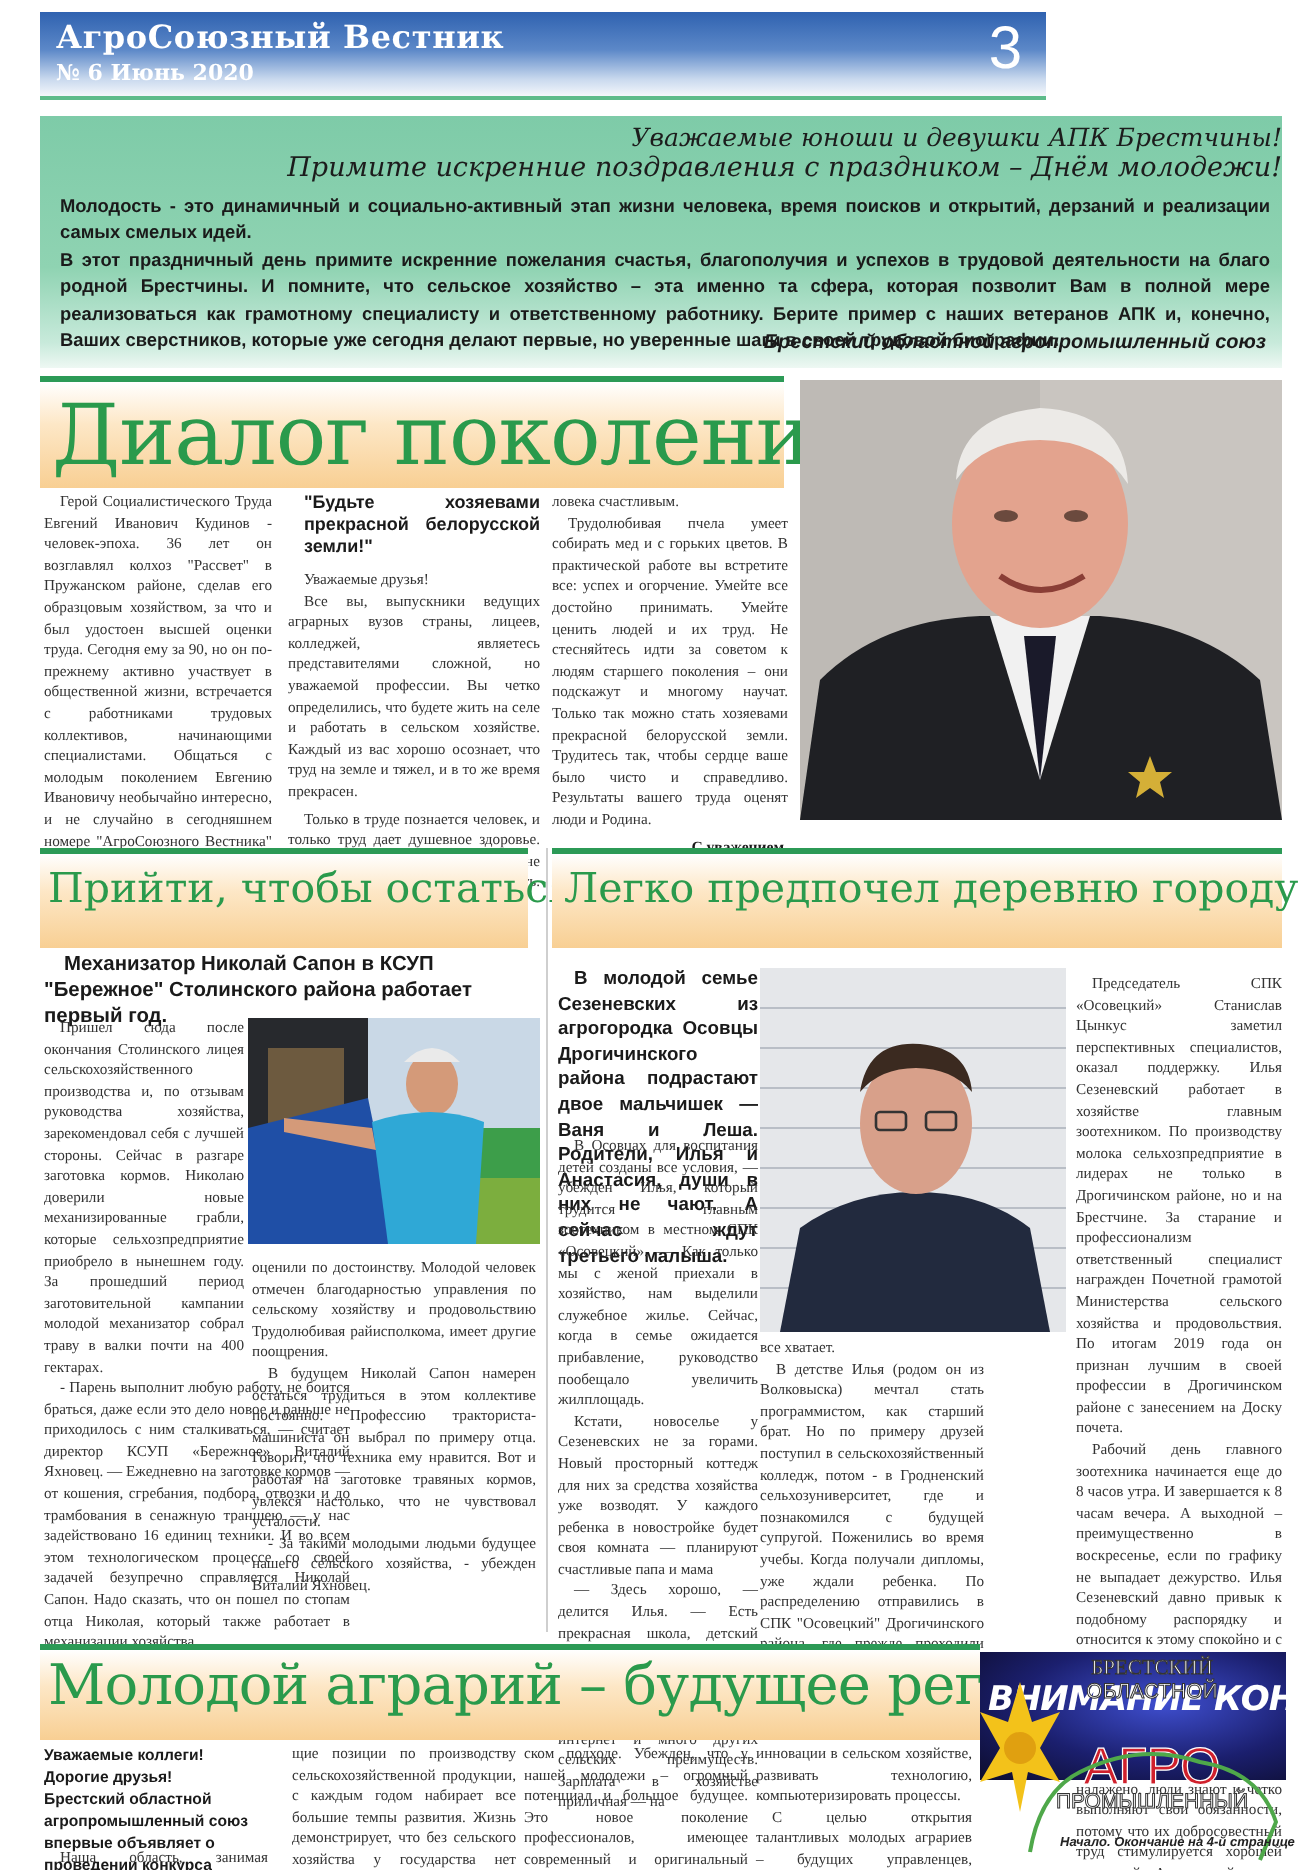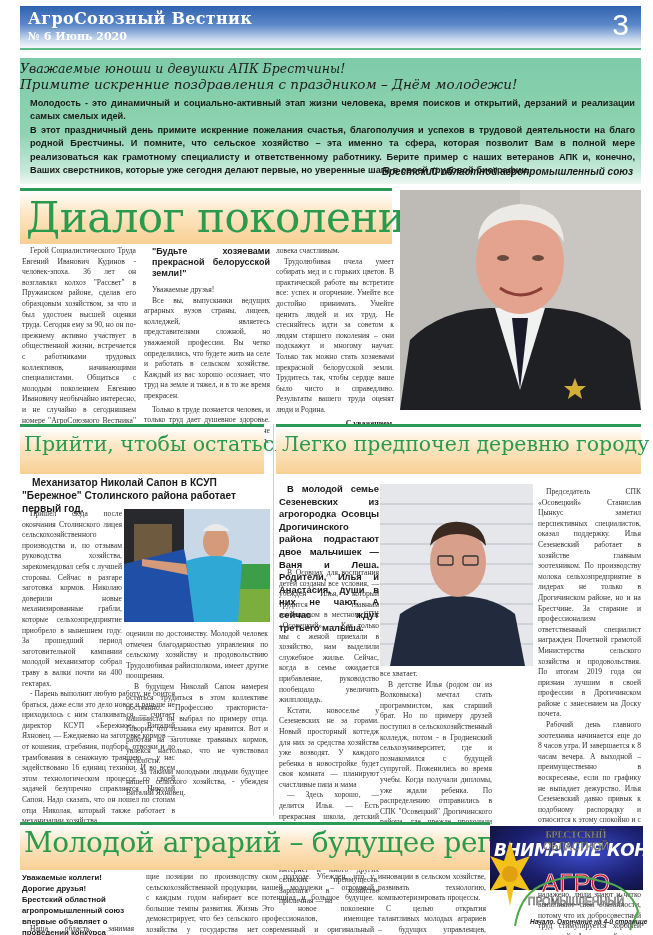--- a/index.html
+++ b/index.html
@@ -1,23 +1,23 @@
 <!DOCTYPE html>
 <html><head>
 <meta charset="utf-8">
 <style>
 *{box-sizing:border-box;margin:0;padding:0}
 body{width:653px;height:935px;background:#fff;font-family:"Liberation Serif",serif;color:#2a2a2a;position:relative;overflow:hidden}
 .abs{position:absolute}
-.masthead{left:20px;top:6px;width:621px;height:44px;background:linear-gradient(180deg,#2f62b0 0%,#5c88c8 45%,#c9d9ee 80%,#f4f7fb 100%);border-bottom:2px solid #5dbb8a}
+.masthead{left:20px;top:6px;width:503px;height:44px;background:linear-gradient(180deg,#2f62b0 0%,#5c88c8 45%,#c9d9ee 80%,#f4f7fb 100%);border-bottom:2px solid #5dbb8a}
 .mh-title{left:8px;top:3px;font-family:"DejaVu Serif",serif;font-weight:bold;font-size:16px;color:#fff;letter-spacing:0.3px}
 .mh-issue{left:8px;top:24px;font-family:"DejaVu Serif",serif;font-weight:bold;font-size:11px;color:#fff}
 .mh-page{right:12px;top:2px;font-family:"Liberation Sans",sans-serif;font-size:30px;color:#fff;font-weight:normal}
 .greet{left:20px;top:58px;width:621px;height:126px;background:linear-gradient(180deg,#7ecba8 0%,#8fd3b2 60%,#c8eadb 90%,#eef8f3 100%)}
-.greet-h{width:100%;text-align:left;font-style:italic;font-family:"DejaVu Serif",serif;font-size:12.5px;color:#1c1c1c;line-height:17px}
+.greet-h{width:100%;text-align:right;font-style:italic;font-family:"DejaVu Serif",serif;font-size:12.5px;color:#1c1c1c;line-height:17px}
 .greet-p{left:10px;width:605px;font-family:"Liberation Sans",sans-serif;font-weight:bold;font-size:9.2px;color:#1a1a1a;line-height:13.3px;text-align:justify}
 .greet-sign{right:8px;top:108px;font-family:"Liberation Sans",sans-serif;font-weight:bold;font-style:italic;font-size:10px;color:#1a1a1a}
 .headband{background:linear-gradient(180deg,#fff 0%,#fde7c6 40%,#f8cf93 100%);border-top:3px solid #2c9a56}
 .big-head{font-family:"DejaVu Serif",serif;color:#2a9a4c;white-space:nowrap}
 .col{font-family:"Liberation Serif",serif;font-size:7.6px;line-height:10.6px;color:#333;text-align:justify}
 .col p{text-indent:8px}
 .sans-b{font-family:"Liberation Sans",sans-serif;font-weight:bold;color:#1a1a1a}
 .photo{overflow:hidden}
 .vrule{background:#cfcfcf;width:1px}
 </style>

